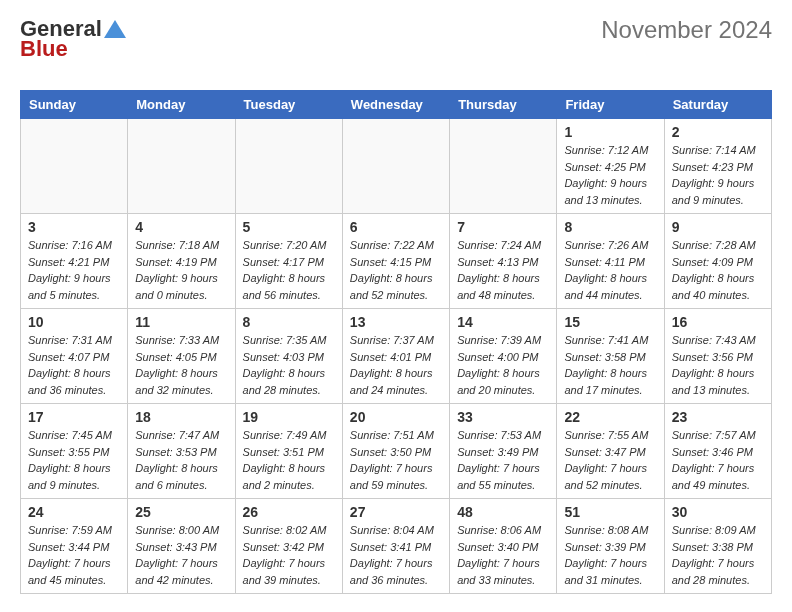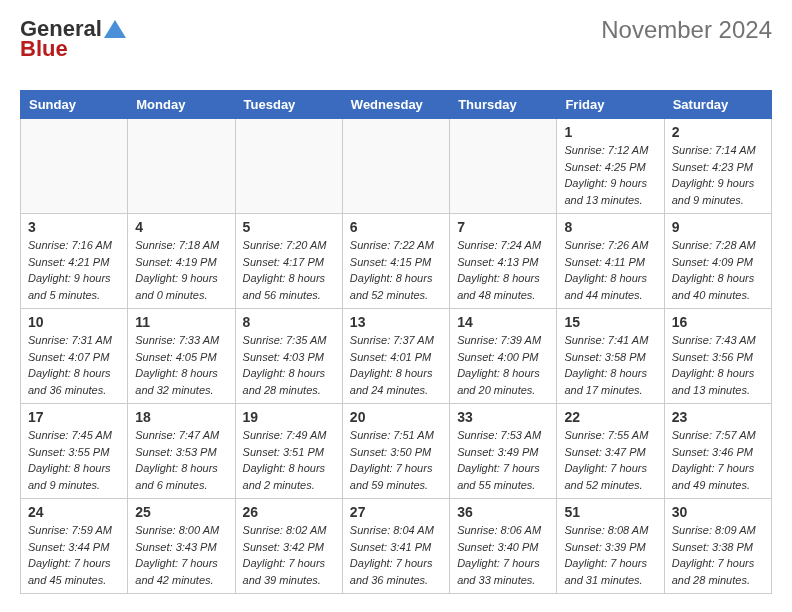--- a/index.html
+++ b/index.html
@@ -171,21 +171,21 @@
           </td>
           <td class="filled">
             <span class="day-num">26</span>
             <div class="day-info">Sunrise: 8:02 AM<br>Sunset: 3:42 PM<br>Daylight: 7 hours and 39 minutes.</div>
           </td>
           <td class="filled">
             <span class="day-num">27</span>
             <div class="day-info">Sunrise: 8:04 AM<br>Sunset: 3:41 PM<br>Daylight: 7 hours and 36 minutes.</div>
           </td>
           <td class="filled">
-            <span class="day-num">36</span>
+            <span class="day-num">48</span>
             <div class="day-info">Sunrise: 8:06 AM<br>Sunset: 3:40 PM<br>Daylight: 7 hours and 33 minutes.</div>
           </td>
           <td class="filled">
             <span class="day-num">51</span>
             <div class="day-info">Sunrise: 8:08 AM<br>Sunset: 3:39 PM<br>Daylight: 7 hours and 31 minutes.</div>
           </td>
           <td class="filled">
             <span class="day-num">30</span>
             <div class="day-info">Sunrise: 8:09 AM<br>Sunset: 3:38 PM<br>Daylight: 7 hours and 28 minutes.</div>
           </td>

